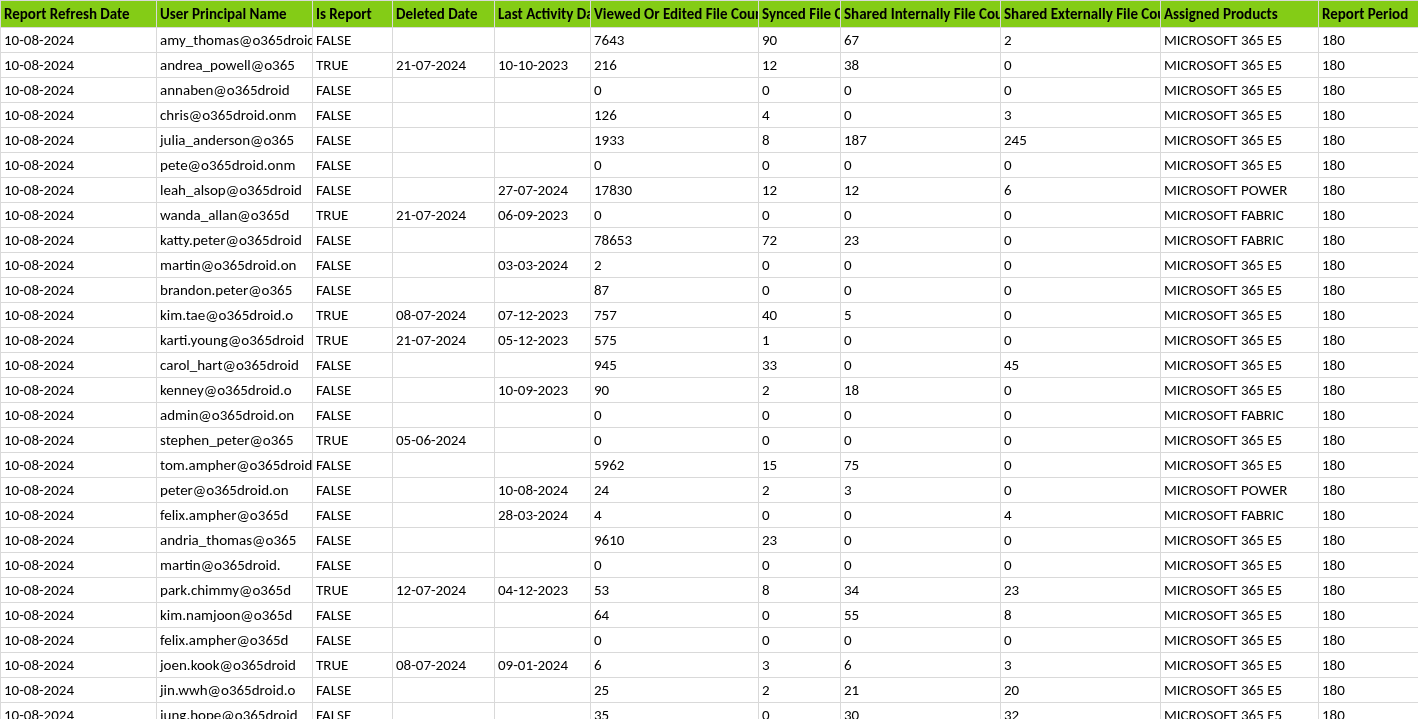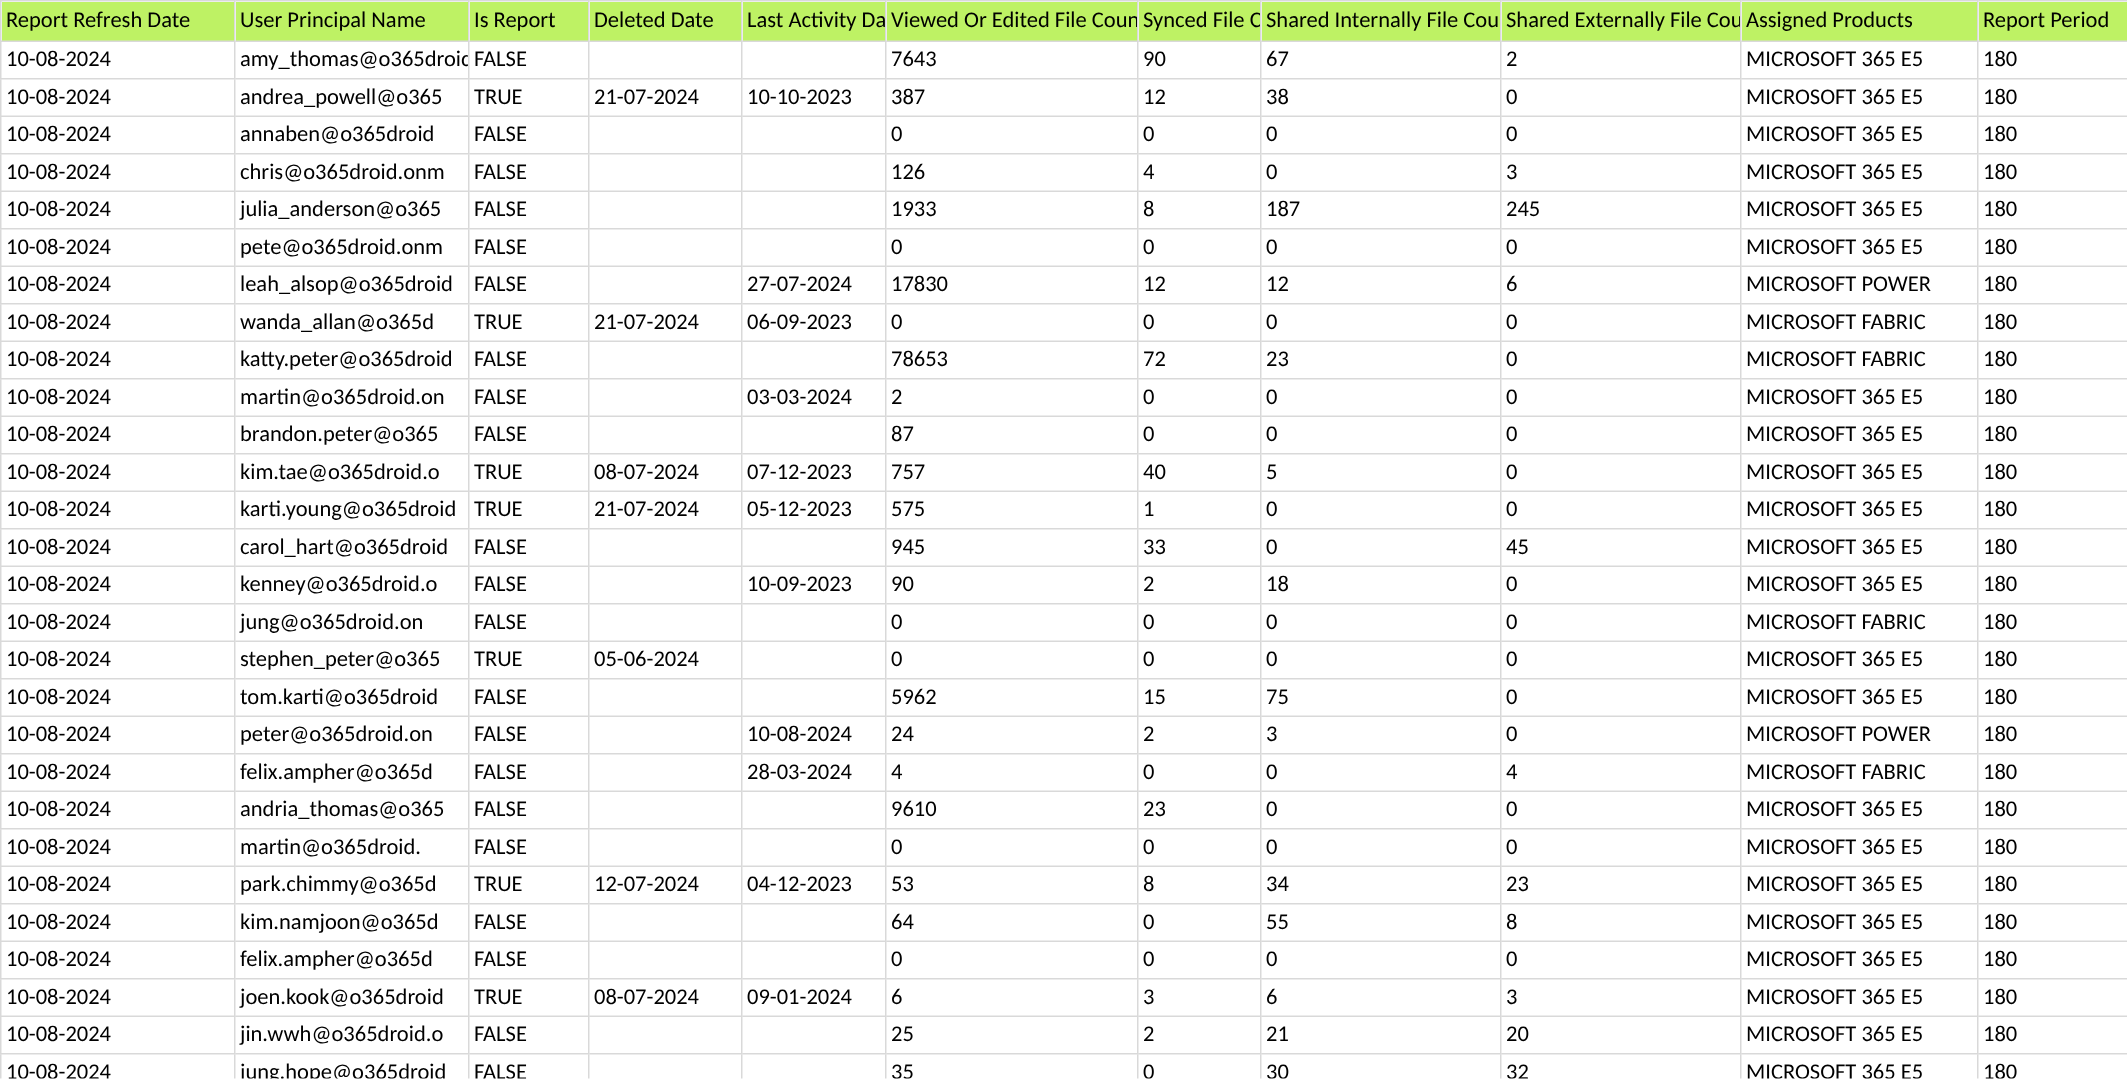--- a/index.html
+++ b/index.html
@@ -22,23 +22,23 @@
     border: 1px solid #d9d9d9;
     height: 24px;
     padding: 0 3px;
     text-align: left;
     vertical-align: middle;
     white-space: nowrap;
     overflow: hidden;
     font-weight: normal;
   }
   thead th {
-    background: #bef264;
+    background: #84cc16;
     height: 26px;
-    font-weight: normal;
+    font-weight: bold;
   }
   
   .c0  { width: 156px; }  
   .c1  { width: 156px; }  
   .c2  { width:  80px; }  
   .c3  { width: 102px; }  
   .c4  { width:  96px; }  
   .c5  { width: 168px; }  
   .c6  { width:  82px; }  
   .c7  { width: 160px; }  
@@ -91,21 +91,21 @@
         <td>2</td>
         <td>MICROSOFT 365 E5</td>
         <td>180</td>
       </tr>
       <tr>
         <td>10-08-2024</td>
         <td>andrea_powell@o365</td>
         <td>TRUE</td>
         <td>21-07-2024</td>
         <td>10-10-2023</td>
-        <td>387</td>
+        <td>216</td>
         <td>12</td>
         <td>38</td>
         <td>0</td>
         <td>MICROSOFT 365 E5</td>
         <td>180</td>
       </tr>
       <tr>
         <td>10-08-2024</td>
         <td>annaben@o365droid</td>
         <td>FALSE</td>
@@ -269,21 +269,21 @@
         <td>10-09-2023</td>
         <td>90</td>
         <td>2</td>
         <td>18</td>
         <td>0</td>
         <td>MICROSOFT 365 E5</td>
         <td>180</td>
       </tr>
       <tr>
         <td>10-08-2024</td>
-        <td>jung@o365droid.on</td>
+        <td>admin@o365droid.on</td>
         <td>FALSE</td>
         <td></td>
         <td></td>
         <td>0</td>
         <td>0</td>
         <td>0</td>
         <td>0</td>
         <td>MICROSOFT FABRIC</td>
         <td>180</td>
       </tr>
@@ -295,21 +295,21 @@
         <td></td>
         <td>0</td>
         <td>0</td>
         <td>0</td>
         <td>0</td>
         <td>MICROSOFT 365 E5</td>
         <td>180</td>
       </tr>
       <tr>
         <td>10-08-2024</td>
-        <td>tom.karti@o365droid</td>
+        <td>tom.ampher@o365droid</td>
         <td>FALSE</td>
         <td></td>
         <td></td>
         <td>5962</td>
         <td>15</td>
         <td>75</td>
         <td>0</td>
         <td>MICROSOFT 365 E5</td>
         <td>180</td>
       </tr>

